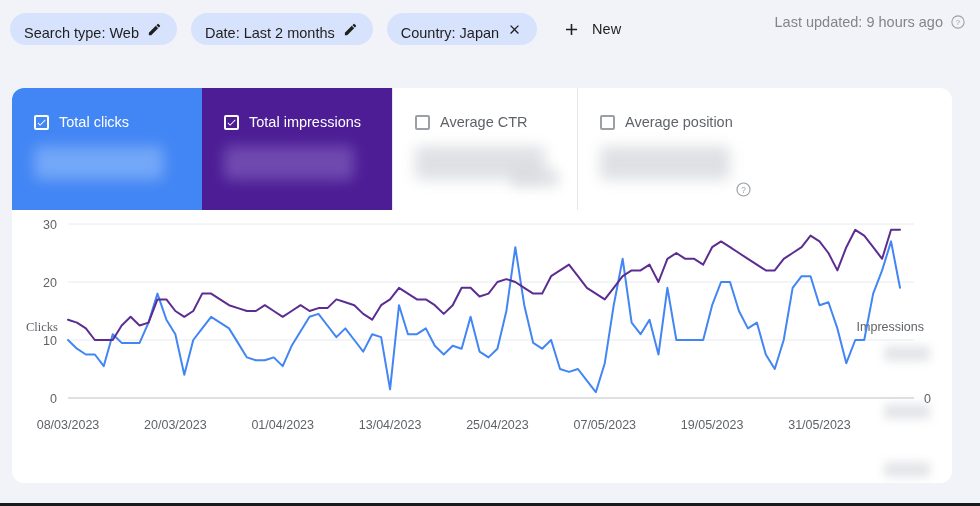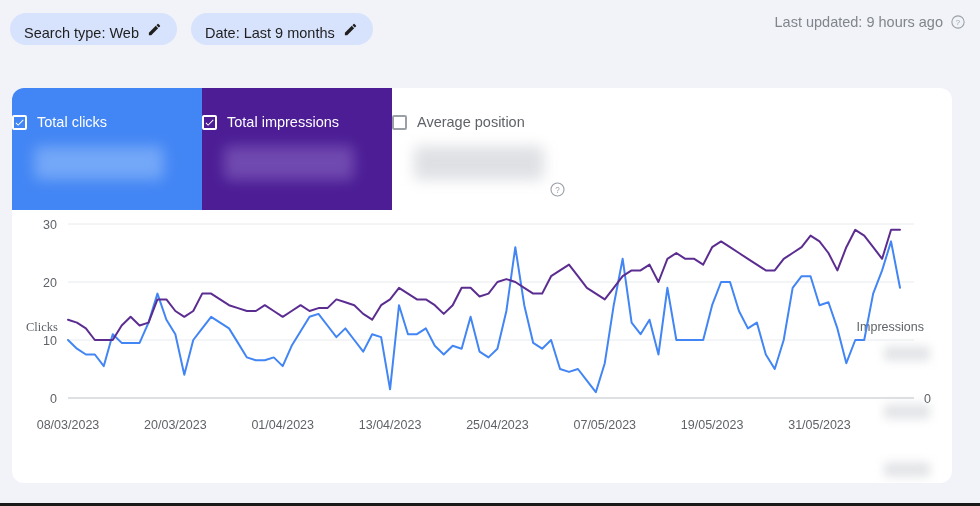--- a/index.html
+++ b/index.html
@@ -114,20 +114,21 @@
   .tab-2 { width: 186px; background: #ffffff; border-right: 1px solid #e4e6ea; }
   .tab-3 { width: 187px; background: #ffffff; }
   .tab-2 { border-left: 1px solid #e4e6ea; }
 
   .tab-head {
     position: absolute;
     left: 0; top: 26px;
     width: 100%;
     display: flex;
     align-items: center;
+    padding-left: 22px;
     box-sizing: border-box;
   }
   .cbox {
     width: 15px; height: 15px;
     border-radius: 2px;
     box-sizing: border-box;
     display: inline-flex;
     align-items: center;
     justify-content: center;
     margin-right: 10px;
@@ -207,29 +208,45 @@
     <div class="chip">
       <span class="chip-label">Search type: Web</span>
       <span class="chip-icon">
         <svg width="15" height="15" viewBox="0 0 24 24">
             <path d="M3 17.25V21h3.75L17.81 9.94l-3.75-3.75L3 17.25zM20.71 7.04a1 1 0 0 0 0-1.41l-2.34-2.34a1 1 0 0 0-1.41 0l-1.83 1.83 3.75 3.75 1.83-1.83z" fill="#1f1f1f"></path>
           </svg>
       </span>
     </div>
 
     <div class="chip">
-      <span class="chip-label">Date: Last 9 months</span>
+      <span class="chip-label">Date: Last 2 months</span>
       <span class="chip-icon">
         <svg width="15" height="15" viewBox="0 0 24 24">
             <path d="M3 17.25V21h3.75L17.81 9.94l-3.75-3.75L3 17.25zM20.71 7.04a1 1 0 0 0 0-1.41l-2.34-2.34a1 1 0 0 0-1.41 0l-1.83 1.83 3.75 3.75 1.83-1.83z" fill="#1f1f1f"></path>
           </svg>
       </span>
     </div>
 
-
+    <div class="chip">
+      <span class="chip-label">Country: Japan</span>
+      <span class="chip-icon">
+        <svg width="15" height="15" viewBox="0 0 24 24">
+            <path d="M19 6.41 17.59 5 12 10.59 6.41 5 5 6.41 10.59 12 5 17.59 6.41 19 12 13.41 17.59 19 19 17.59 13.41 12z" fill="#1f1f1f"></path>
+          </svg>
+      </span>
+    </div>
+
+    <button class="new-btn">
+      <span class="plus">
+        <svg width="19" height="19" viewBox="0 0 24 24">
+            <path d="M19 13h-6v6h-2v-6H5v-2h6V5h2v6h6v2z" fill="#1f1f1f"></path>
+          </svg>
+      </span>
+      <span>New</span>
+    </button>
 
     <div class="last-updated">
       <span>Last updated: 9 hours ago</span>
       <span class="help">
         <svg width="16" height="16" viewBox="0 0 24 24">
           <circle cx="12" cy="12" r="9.2" fill="none" stroke="#9aa0a6" stroke-width="1.6"></circle>
           <text x="12" y="16.4" text-anchor="middle" font-size="11.5" fill="#9aa0a6" font-family="Liberation Sans, sans-serif">?</text>
         </svg>
       </span>
     </div>
@@ -256,20 +273,28 @@
           <span class="cbox cbox-on">
             <svg width="11" height="11" viewBox="0 0 24 24">
                 <path d="M9 16.2 4.8 12l-1.4 1.4L9 19 21 7l-1.4-1.4L9 16.2z" fill="#ffffff"></path>
               </svg>
           </span>
           <span class="tab-title">Total impressions</span>
         </div>
         <div class="blurv"></div>
       </div>
 
+      <div class="tab tab-2 tab-off">
+        <div class="tab-head">
+          <span class="cbox cbox-off"></span>
+          <span class="tab-title">Average CTR</span>
+        </div>
+        <div class="blurv"></div>
+        <div class="blurv2"></div>
+      </div>
 
       <div class="tab tab-3 tab-off">
         <div class="tab-head">
           <span class="cbox cbox-off"></span>
           <span class="tab-title">Average position</span>
         </div>
         <div class="blurv"></div>
         <span class="tab-help">
           <svg width="17" height="17" viewBox="0 0 24 24">
             <circle cx="12" cy="12" r="9.2" fill="none" stroke="#9aa0a6" stroke-width="1.6"></circle>

